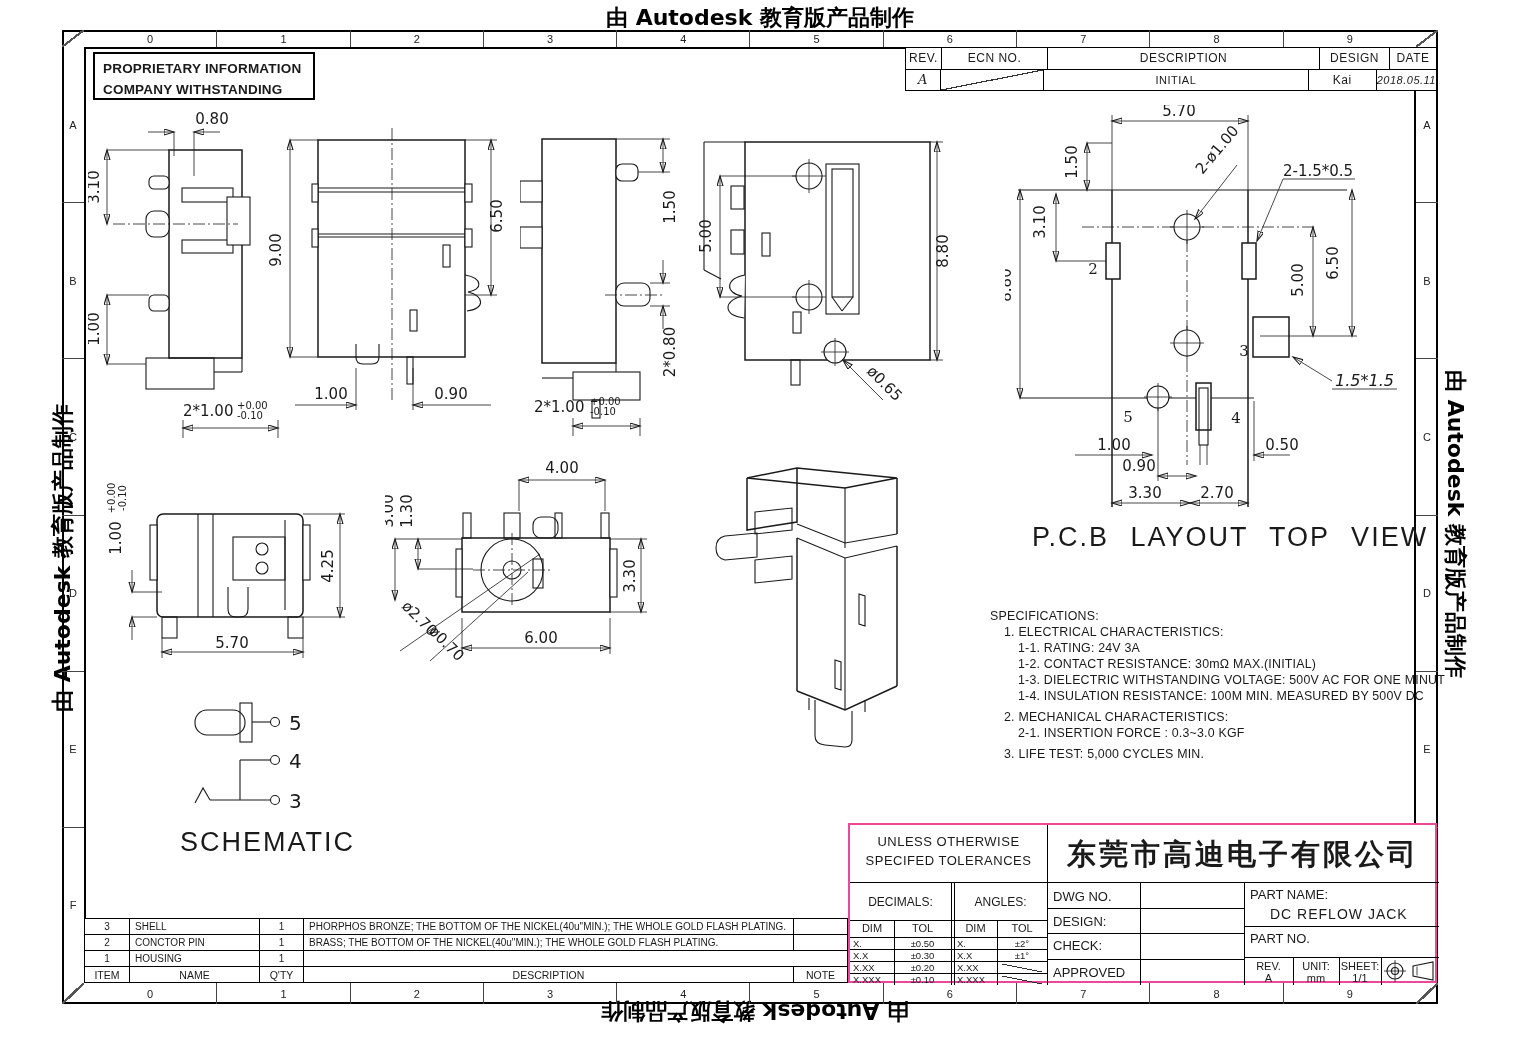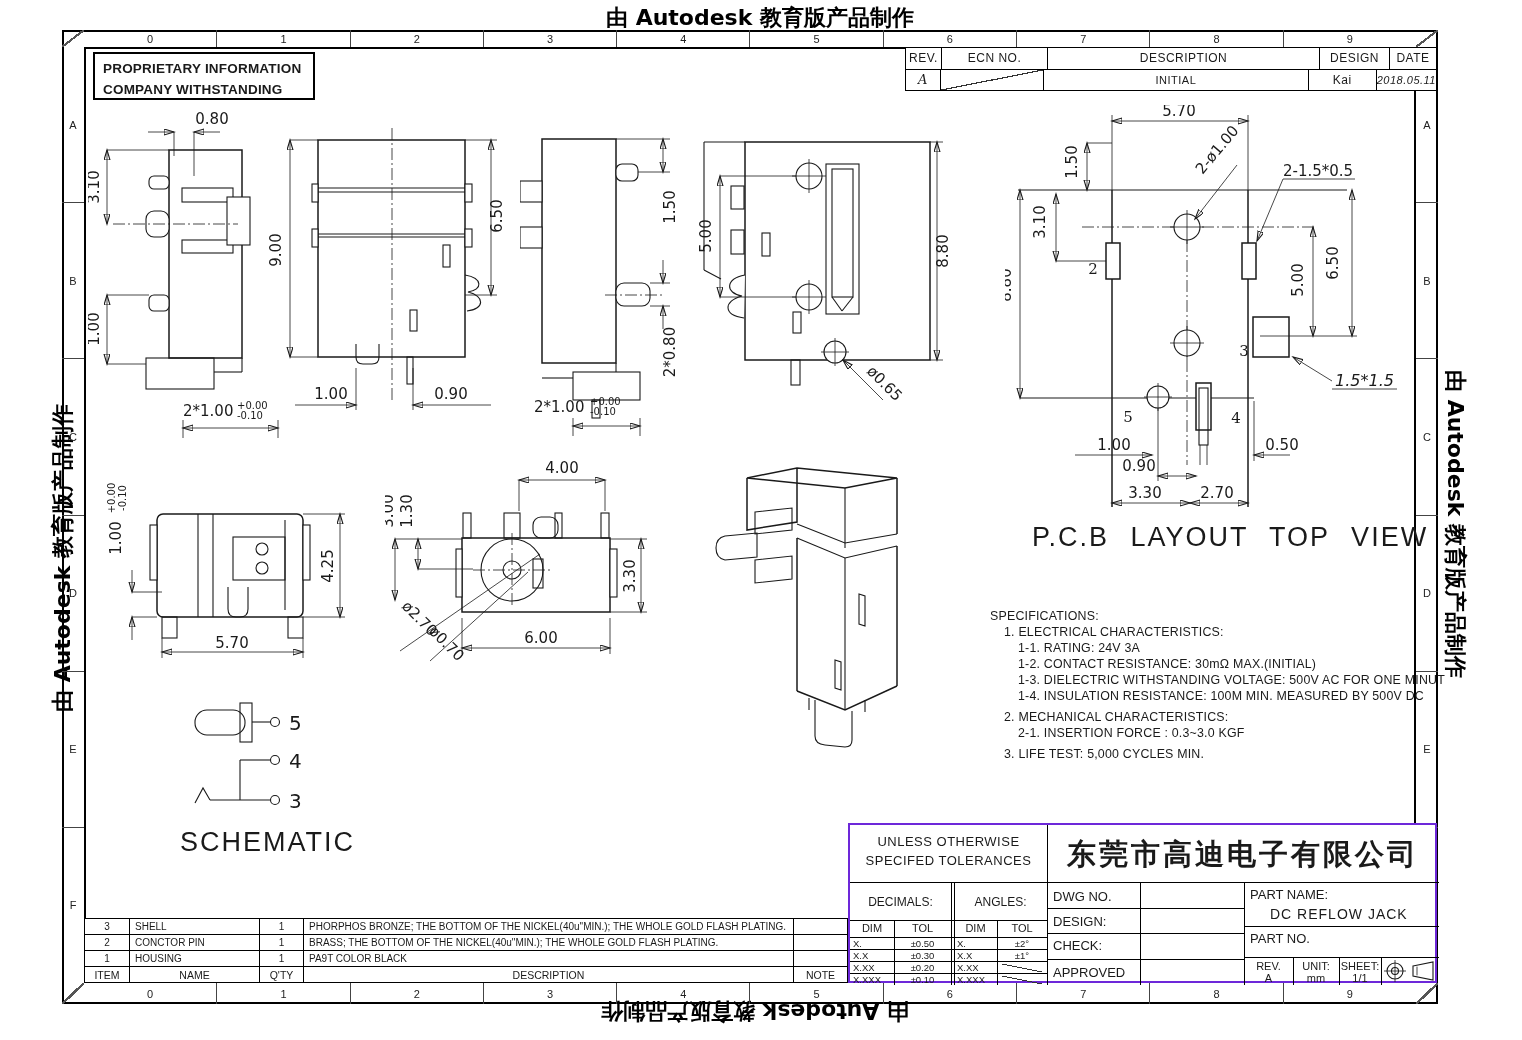--- a/index.html
+++ b/index.html
@@ -40,21 +40,21 @@
   .specs .gap{margin-top:5px;}
   
   .parts{box-sizing:border-box;border:1.5px solid #000;display:flex;flex-direction:column;background:#fff;}
   .parts .prow{flex:1;display:flex;border-top:1px solid #000;box-sizing:border-box;}
   .parts .prow:first-child{border-top:none;}
   .parts .pcell{border-left:1px solid #000;box-sizing:border-box;display:flex;align-items:center;font-size:10px;white-space:nowrap;overflow:hidden;padding-left:5px;}
   .parts .pcell:first-child{border-left:none;}
   .parts .pcell.ctr{justify-content:center;padding-left:0;}
   .parts .hdrrow .pcell{justify-content:center;padding-left:0;font-size:10.5px;}
   
-  .tb{box-sizing:border-box;border:2px solid #6d28d9;background:#fff;position:absolute;}
+  .tb{box-sizing:border-box;border:2px solid #ec4899;background:#fff;position:absolute;}
   .tb .ln{position:absolute;background:#000;}
   .tb .txt{position:absolute;white-space:nowrap;}
   .company{font-size:29px;font-weight:700;letter-spacing:3px;text-align:center;}
   .slashdiv{background:linear-gradient(to top right,transparent 47%,#333 47%,#333 53%,transparent 53%);}
 </style>
 </head>
 <body>
 
 <div class="abs wm" style="left:545px;top:3px;width:430px;text-align:center;">由 Autodesk 教育版产品制作</div>
 <div class="abs wm" style="left:540px;top:996px;width:430px;text-align:center;transform:rotate(180deg);">由 Autodesk 教育版产品制作</div>
@@ -525,21 +525,20 @@
     <div class="pcell ctr" style="width:44px;">2</div>
     <div class="pcell" style="width:130px;">CONCTOR PIN</div>
     <div class="pcell ctr" style="width:44px;">1</div>
     <div class="pcell" style="width:490px;">BRASS; THE BOTTOM OF THE NICKEL(40u"MIN.); THE WHOLE GOLD FLASH PLATING.</div>
     <div class="pcell ctr" style="flex:1;"></div>
   </div>
   <div class="prow">
     <div class="pcell ctr" style="width:44px;">1</div>
     <div class="pcell" style="width:130px;">HOUSING</div>
     <div class="pcell ctr" style="width:44px;">1</div>
-    <div class="pcell" style="width:490px;">PA9T  COLOR BLACK</div>
     <div class="pcell ctr" style="flex:1;"></div>
   </div>
   <div class="prow hdrrow">
     <div class="pcell" style="width:44px;">ITEM</div>
     <div class="pcell" style="width:130px;">NAME</div>
     <div class="pcell" style="width:44px;">Q'TY</div>
     <div class="pcell" style="width:490px;">DESCRIPTION</div>
     <div class="pcell" style="flex:1;">NOTE</div>
   </div>
 </div>

